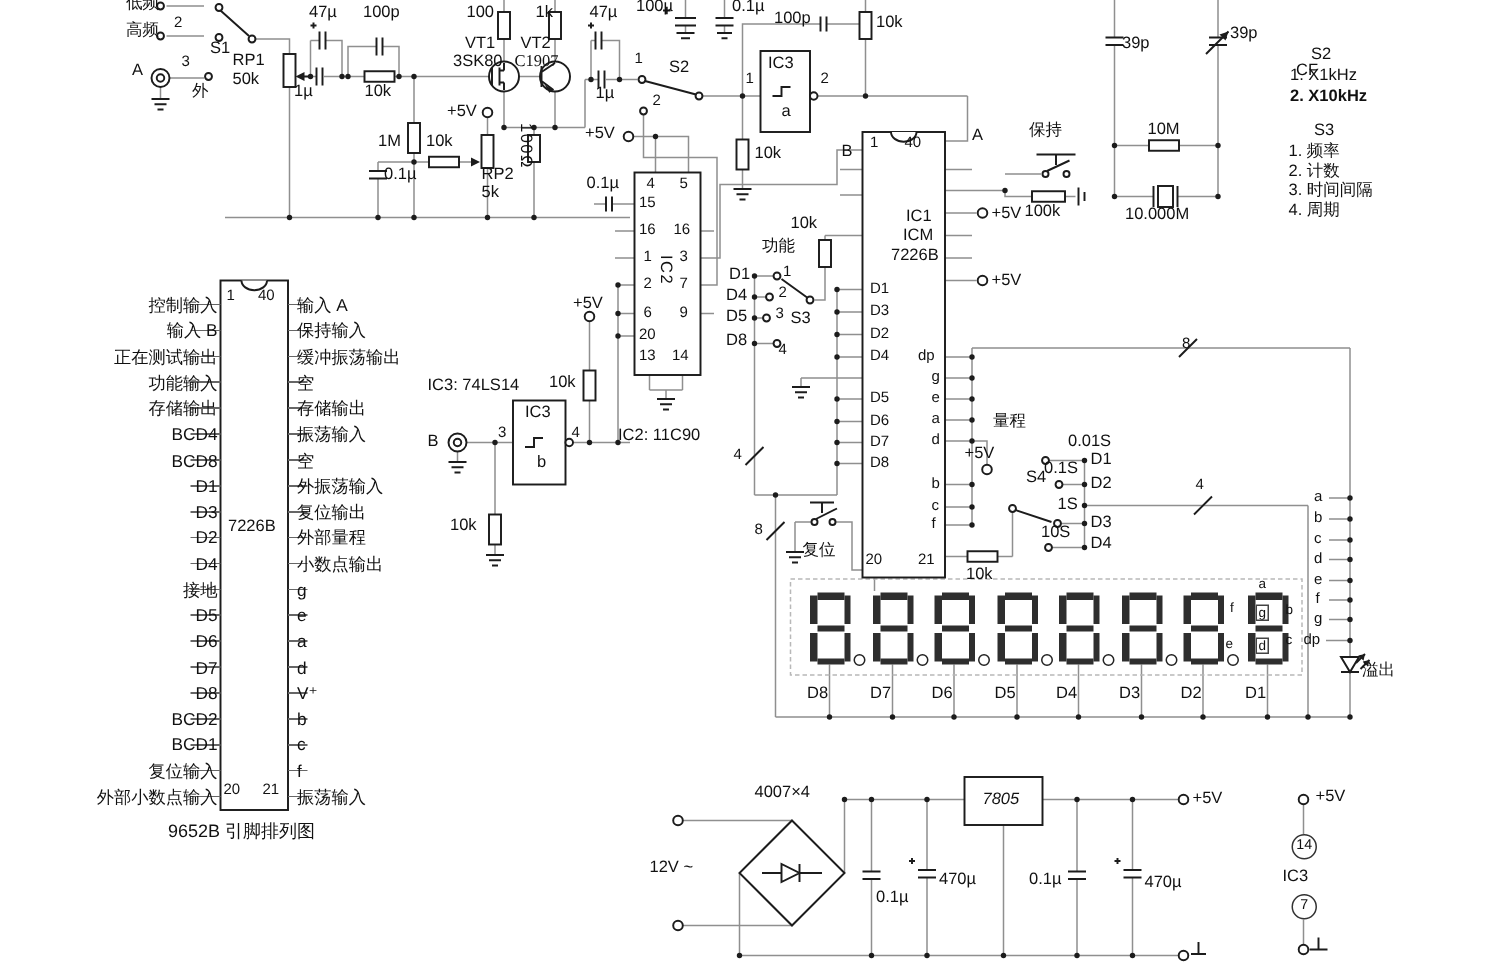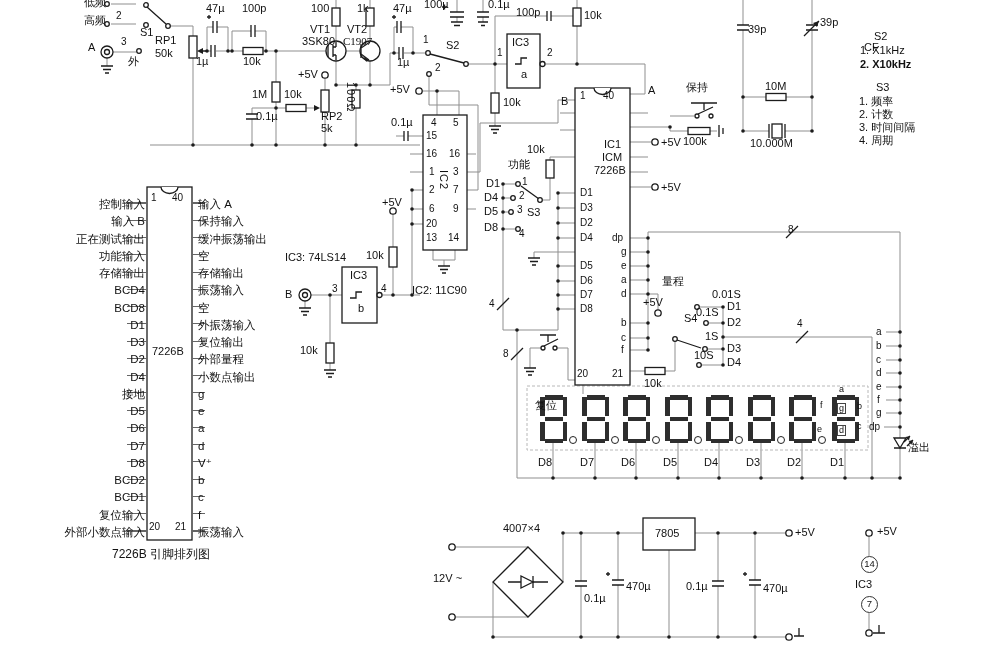--- a/index.html
+++ b/index.html
@@ -552,21 +552,21 @@
       <div class="lbl" style="left: 484px; top: 191px;">D4</div>
       <div class="lbl" style="left: 484px; top: 205px;">D5</div>
       <div class="lbl" style="left: 484px; top: 221px;">D8</div>
       <div class="lbl sm" style="left: 522px; top: 176px;">1</div>
       <div class="lbl sm" style="left: 519px; top: 190px;">2</div>
       <div class="lbl sm" style="left: 517px; top: 204px;">3</div>
       <div class="lbl sm" style="left: 519px; top: 228px;">4</div>
       <div class="lbl" style="left: 527px; top: 206px;">S3</div>
       <div class="lbl sm" style="left: 489px; top: 298px;">4</div>
       <div class="lbl sm" style="left: 503px; top: 348px;">8</div>
-      <div class="lbl" style="left: 535px; top: 361px; margin-top: 38px;">复位</div>
+      <div class="lbl" style="left: 535px; top: 361px;">复位</div>
       <div class="lbl" style="left: 644px; top: 377px;">10k</div>
       <div class="lbl" style="left: 686px; top: 81px;">保持</div>
       <div class="lbl" style="left: 683px; top: 135px;">100k</div>
       <div class="lbl" style="left: 661px; top: 136px;">+5V</div>
       <div class="lbl" style="left: 661px; top: 181px;">+5V</div>
       <div class="lbl" style="left: 765px; top: 80px;">10M</div>
       <div class="lbl" style="left: 750px; top: 137px;">10.000M</div>
       <div class="lbl" style="left: 748px; top: 23px;">39p</div>
       <div class="lbl" style="left: 820px; top: 16px;">39p</div>
       <div class="lbl" style="left: 864px; top: 29px; margin-top: 12px;">CF</div>
@@ -604,28 +604,28 @@
       <div class="lbl t" style="left: 820px; top: 400px;">f</div>
       <div class="lbl tb" style="left: 837px; top: 403px;">g</div>
       <div class="lbl t" style="left: 857px; top: 401px;">b</div>
       <div class="lbl t" style="left: 817px; top: 424px;">e</div>
       <div class="lbl tb" style="left: 837px; top: 425px;">d</div>
       <div class="lbl t" style="left: 857px; top: 421px;">c</div>
       <div class="lbl" style="left: 503px; top: 522px;">4007×4</div>
       <div class="lbl" style="left: 433px; top: 572px;">12V ~</div>
       <div class="lbl" style="left: 584px; top: 592px;">0.1µ</div>
       <div class="lbl" style="left: 626px; top: 580px;">470µ</div>
-      <div class="lbl" style="left: 655px; top: 527px;">7805</div>
+      <div class="lbl" style="left: 655px; top: 527px; font-style: italic;">7805</div>
       <div class="lbl" style="left: 686px; top: 580px;">0.1µ</div>
       <div class="lbl" style="left: 763px; top: 582px;">470µ</div>
       <div class="lbl" style="left: 795px; top: 526px;">+5V</div>
       <div class="lbl" style="left: 877px; top: 525px;">+5V</div>
       <div class="lbl circ" style="left: 861px; top: 556px;">14</div>
       <div class="lbl" style="left: 855px; top: 578px;">IC3</div>
       <div class="lbl circ" style="left: 861px; top: 596px;">7</div>
       <div class="lbl sm" style="left: 151px; top: 192px;">1</div>
       <div class="lbl sm" style="left: 172px; top: 192px;">40</div>
       <div class="lbl sm" style="left: 149px; top: 521px;">20</div>
       <div class="lbl sm" style="left: 175px; top: 521px;">21</div>
       <div class="lbl" style="left: 152px; top: 345px;">7226B</div>
-      <div class="lbl cap" style="left: 112px; top: 548px;">7226B 引脚排列图</div>
+      <div class="lbl cap" style="left: 112px; top: 548px;">9652B 引脚排列图</div>
     </div>
 </div>
 
 </body></html>

